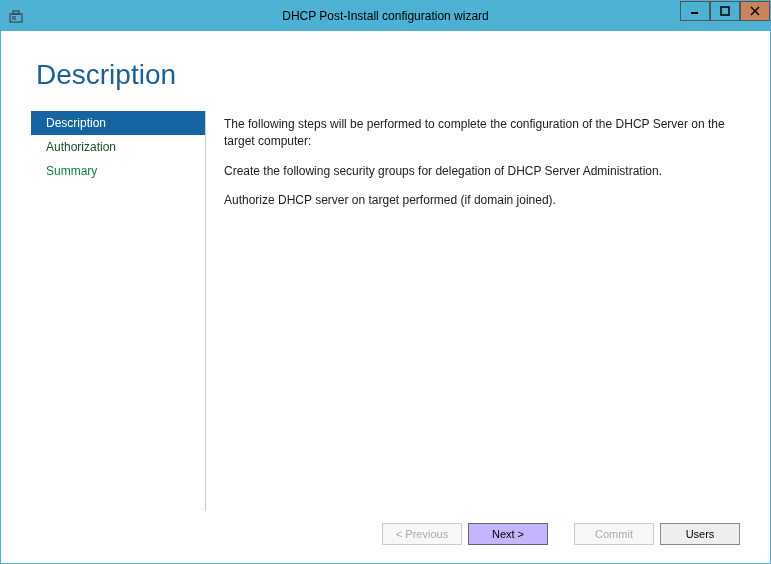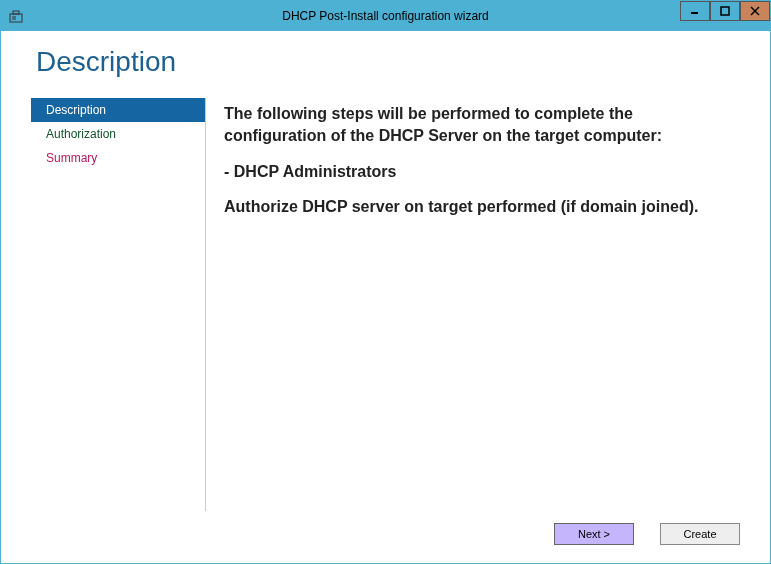--- a/index.html
+++ b/index.html
@@ -55,21 +55,21 @@
       justify-content: center;
       font-size: 11px;
       font-weight: bold;
       background: #4db1d3;
     }
     .window-control.close {
       background: #c9845b;
     }
     .body {
       flex: 1;
-      padding: 15px 30px 10px 30px;
+      padding: 28px 30px 10px 30px;
       display: flex;
       flex-direction: column;
     }
     .page-title {
       color: #1e6091;
       font-size: 28px;
       font-weight: 300;
       margin-bottom: 20px;
       margin-left: 5px;
     }
@@ -86,30 +86,29 @@
       padding: 5px 15px;
       font-size: 12px;
       color: #14532d;
       cursor: pointer;
     }
     .sidebar-item.selected {
       background: #1565a2;
       color: #fff;
     }
     .sidebar-item.disabled {
-      color: #be185d;
+      color: #15803d;
       cursor: default;
     }
     .content {
       flex: 1;
       padding: 5px 10px 0 18px;
-      font-size: 16px;
+      font-size: 12px;
       color: #222;
       line-height: 1.4;
-      font-weight: bold;
     }
     .content p {
       margin-bottom: 13px;
     }
     .content .groups {
       margin-bottom: 13px;
     }
     .footer {
       display: flex;
       justify-content: flex-end;
@@ -188,29 +187,31 @@
         <div class="sidebar-item">
           <span>Authorization</span>
         </div>
         <div class="sidebar-item disabled">
           <span>Summary</span>
         </div>
       </div>
 
       <div class="content">
         <p>The following steps will be performed to complete the configuration of the DHCP Server on the target computer:</p>
+        <p>Create the following security groups for delegation of DHCP Server Administration.</p>
         <div class="groups">
-          <div>- DHCP Administrators</div>
         </div>
         <p>Authorize DHCP server on target performed (if domain joined).</p>
       </div>
     </div>
 
     <div class="footer">
       <div class="btn-group">
+        <div class="btn disabled">&lt; Previous</div>
         <div class="btn primary">Next &gt;</div>
       </div>
       <div class="btn-group">
-        <div class="btn">Create</div>
+        <div class="btn disabled">Commit</div>
+        <div class="btn">Users</div>
       </div>
     </div>
   </div>
 </div>
 
 </body></html>

